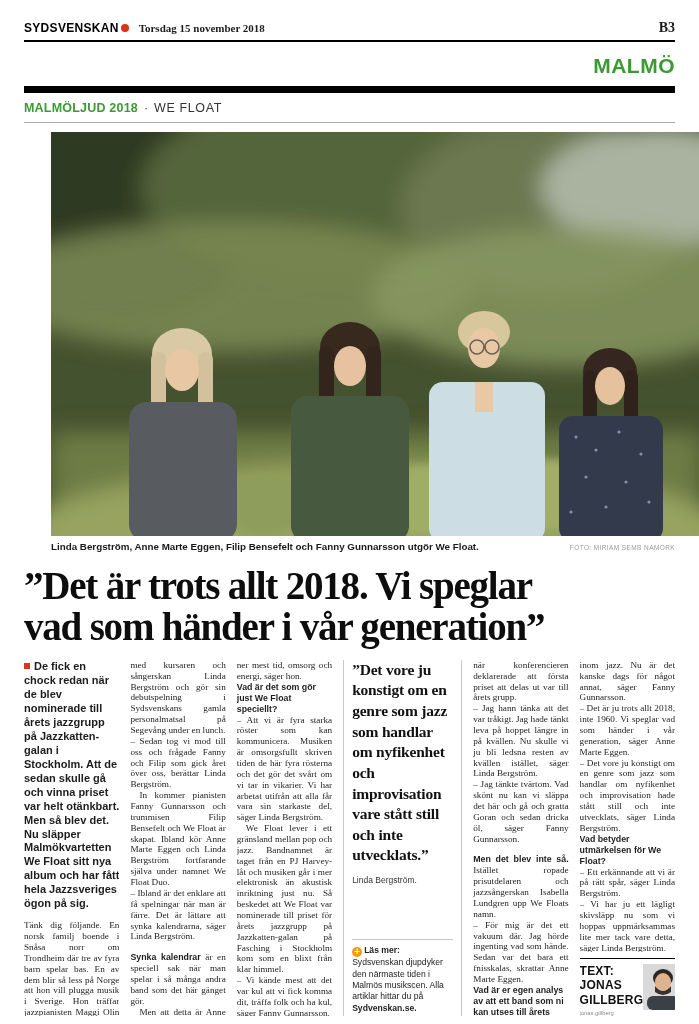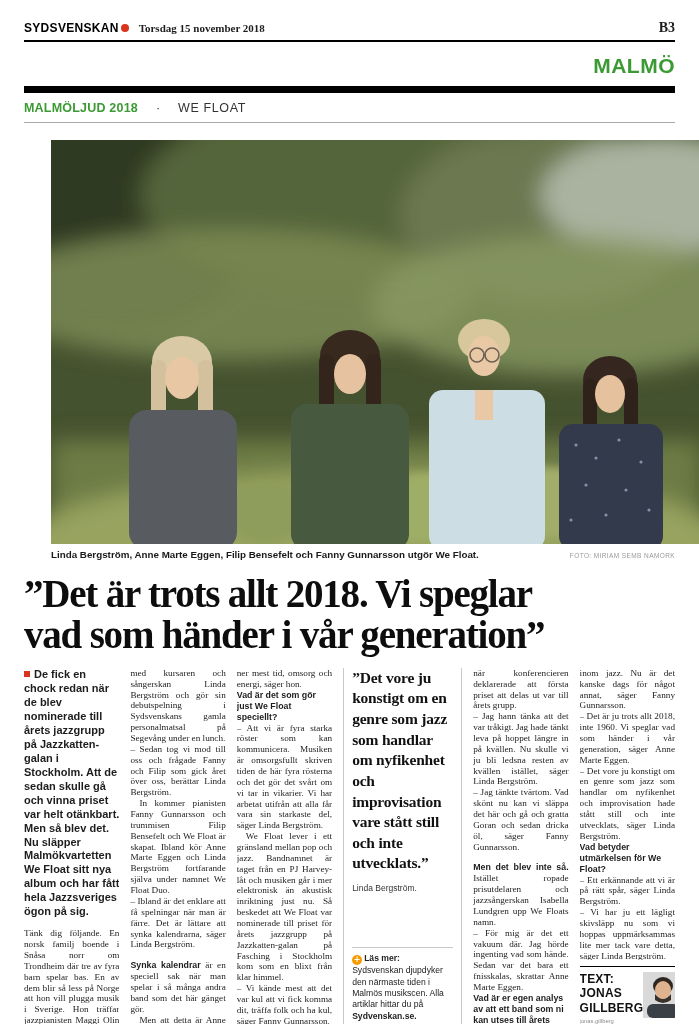--- a/index.html
+++ b/index.html
@@ -16,28 +16,28 @@
   .brand{font-family:"Liberation Sans",sans-serif;font-weight:bold;font-size:12px;letter-spacing:.3px;color:#000;}
   .brand-dot{display:inline-block;width:8px;height:8px;border-radius:50%;background:#d8351c;margin-left:2px;}
   .date{font-weight:bold;font-size:11px;margin-left:10px;}
   .pageno{margin-left:auto;font-weight:bold;font-size:14px;}
 
   .section-row{text-align:right;padding:12px 0 8px;}
   .section-title{color:#3c9a34;font-family:"Liberation Sans",sans-serif;font-weight:800;font-size:21px;letter-spacing:.5px;}
 
   .black-bar{height:7px;background:#000;}
 
-  .kicker-row{display:flex;gap:18px;align-items:baseline;padding:8px 0 7px;border-bottom:1px solid #a9a9a9;
+  .kicker-row{display:flex;gap:6px;align-items:baseline;padding:8px 0 7px;border-bottom:1px solid #a9a9a9;
     font-family:"Liberation Sans",sans-serif;font-size:12.5px;}
   .kicker{font-weight:bold;color:#3c9a34;letter-spacing:.2px;}
   .kicker-sep{color:#333;}
   .kicker-topic{color:#333;letter-spacing:.6px;}
 
   
-  .photo-wrap{margin-top:17px;padding-left:27px;}
+  .photo-wrap{margin-top:9px;padding-left:27px;}
   .photo-svg{display:block;width:651px;height:404px;}
   .caption-row{display:flex;justify-content:space-between;align-items:baseline;padding:5px 0 0;}
   .caption{font-family:"Liberation Sans",sans-serif;font-weight:bold;font-size:9.8px;color:#1a1a1a;}
   .credit{font-family:"Liberation Sans",sans-serif;font-size:6.5px;color:#9a9a9a;letter-spacing:.4px;}
 
   
   .headline{margin:14px 0 12px;font-weight:bold;font-size:39px;line-height:1.05;letter-spacing:-1.2px;color:#0d0d0d;}
   .hl-line{display:block;}
 
   

